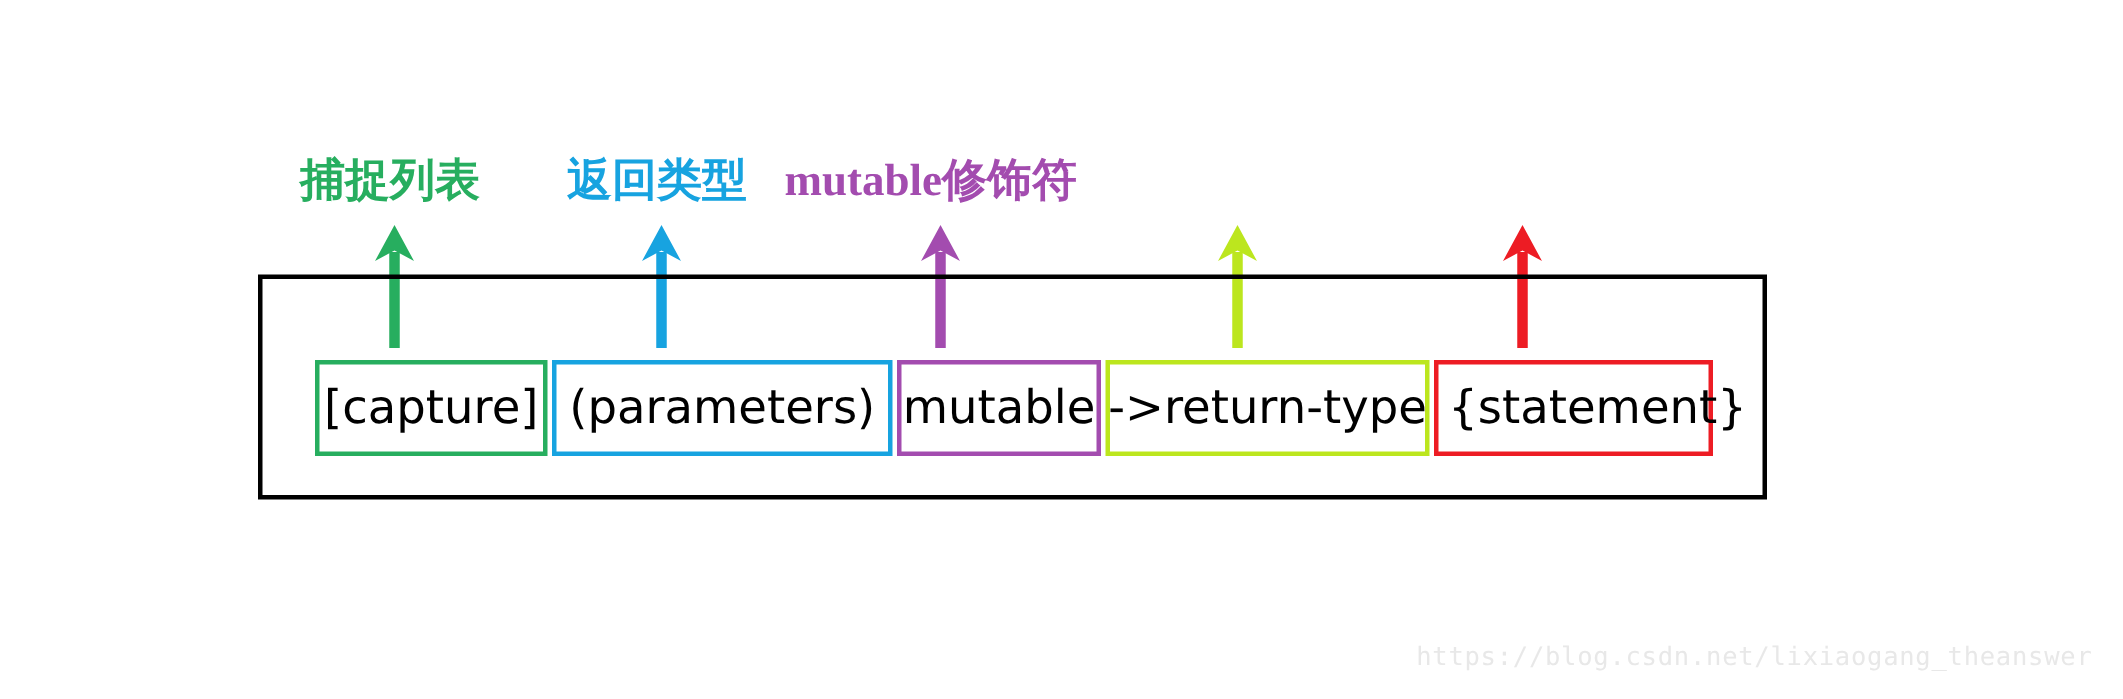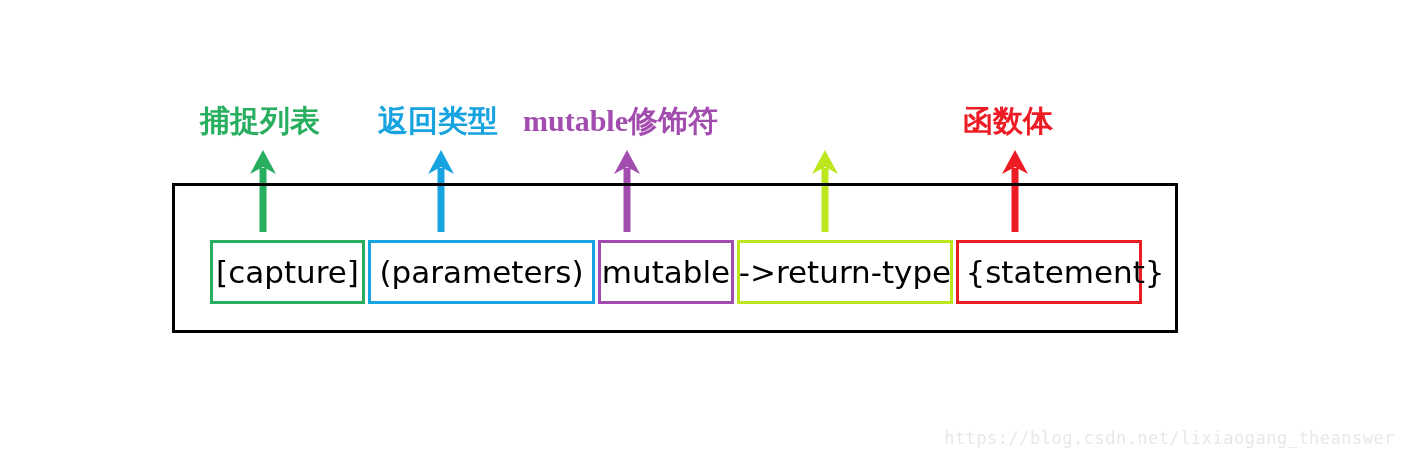--- a/index.html
+++ b/index.html
@@ -89,21 +89,20 @@
   }
 </style>
 </head>
 <body style="background: rgb(255, 255, 255);">
 
 <div id="canvas">
 
   <div class="anno-label" id="label-capture" style="left: 200px; top: 104px; color: rgb(39, 174, 95);">捕捉列表</div>
   <div class="anno-label" id="label-parameters" style="left: 378px; top: 104px; color: rgb(23, 163, 224);">返回类型</div>
   <div class="anno-label" id="label-mutable" style="left: 523px; top: 104px; color: rgb(163, 76, 175);">mutable修饰符</div>
-  <div class="anno-label" id="label-statement" style="left: 963px; top: 104px; color: rgb(237, 28, 36);">函数体</div>
 
   <svg class="arrow" id="arrow-capture" width="30" height="84" viewBox="0 0 30 84" style="left: 248px; top: 148px;">
     <line class="shaft" x1="15" y1="84" x2="15" y2="20" stroke-width="7" stroke="#27AE5F"></line>
     <polygon class="head" points="15,2 28,26 15,19 2,26" fill="#27AE5F"></polygon>
   </svg>
   <svg class="arrow" id="arrow-parameters" width="30" height="84" viewBox="0 0 30 84" style="left: 426px; top: 148px;">
     <line class="shaft" x1="15" y1="84" x2="15" y2="20" stroke-width="7" stroke="#17A3E0"></line>
     <polygon class="head" points="15,2 28,26 15,19 2,26" fill="#17A3E0"></polygon>
   </svg>
   <svg class="arrow" id="arrow-mutable" width="30" height="84" viewBox="0 0 30 84" style="left: 612px; top: 148px;">

